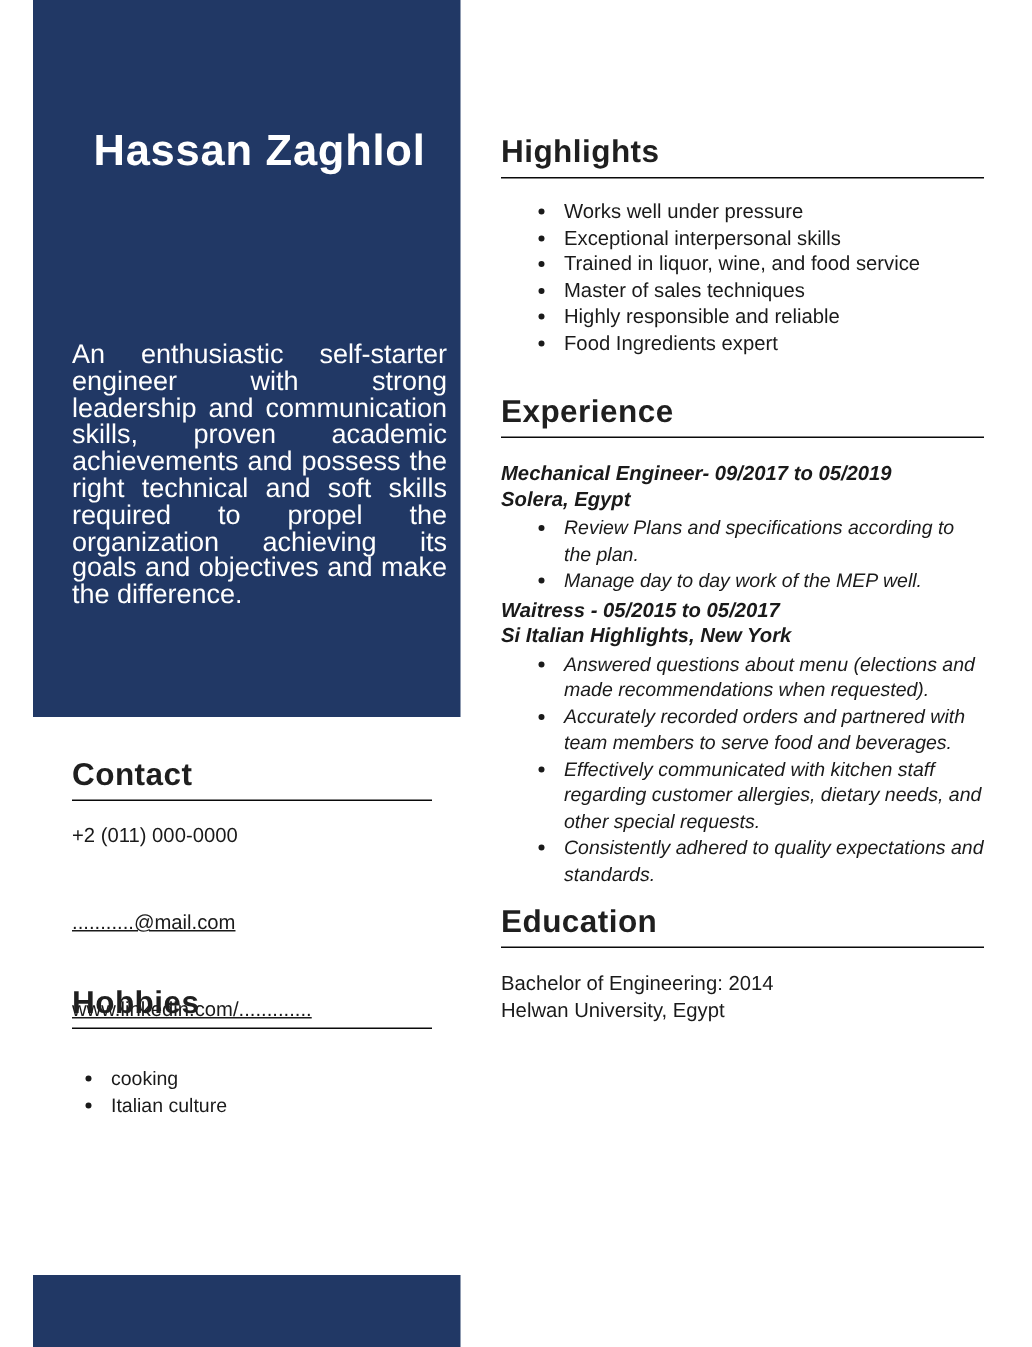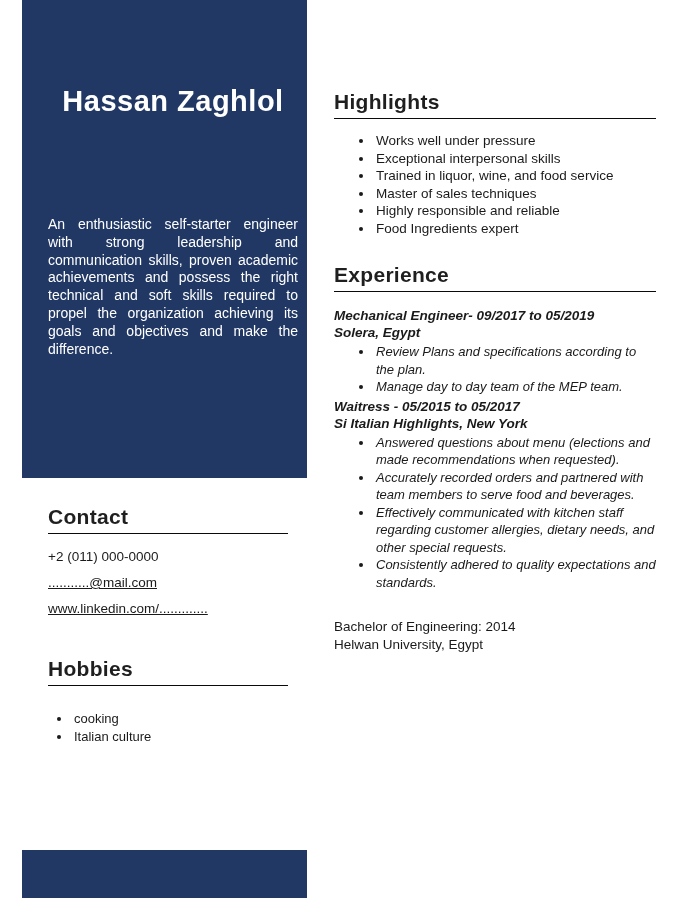--- a/index.html
+++ b/index.html
@@ -34,23 +34,23 @@
     top: 86px; left: 26px; right: 9px;
     text-align: center;
     color: var(--name-text);
     font-size: 29px;
     font-weight: bold;
     letter-spacing: 0.5px;
     line-height: 1.1;
   }
   .summary {
     position: absolute;
-    top: 216px; left: 26px; right: 9px;
+    top: 228px; left: 26px; right: 9px;
     color: var(--name-text);
-    font-size: 14px;
+    font-size: 18px;
     line-height: 17.8px;
     text-align: justify;
   }
 
   
   .bottom-bar {
     position: absolute;
     left: 22px; top: 850px;
     width: 285px; height: 48px;
     background: var(--accent);
@@ -82,21 +82,21 @@
     width: 240px;
   }
   .contact-list {
     margin-top: 15px;
     display: flex;
     flex-direction: column;
     gap: 10px;
     font-size: 13.5px;
     line-height: 16px;
   }
-  .contact-link { text-decoration: underline; color: var(--body-text); cursor: pointer; }
+  .contact-link { text-decoration: underline; color: var(--body-text); cursor: pointer; margin-top: 32px; }
 
   .hobbies-section {
     position: absolute;
     left: 48px; top: 657px;
     width: 240px;
   }
   .hobbies-section ul.bullets {
     margin-top: 24px;
     padding-left: 24px;
     font-size: 13px;
@@ -175,37 +175,38 @@
   </div>
 
   <div class="experience-section">
     <div class="section-heading">Experience</div>
 
     <div class="job-block">
       <div class="job-title">Mechanical Engineer- 09/2017 to 05/2019</div>
       <div class="job-employer">Solera, Egypt</div>
       <ul class="bullets">
           <li>Review Plans and specifications according to the plan.</li>
-          <li>Manage day to day team of the MEP team.</li>
+          <li>Manage day to day work of the MEP well.</li>
         </ul>
     </div>
 
     <div class="job-block">
       <div class="job-title">Waitress - 05/2015 to 05/2017</div>
       <div class="job-employer">Si Italian Highlights, New York</div>
       <ul class="bullets">
           <li>Answered questions about menu (elections and made recommendations when requested).</li>
           <li>Accurately recorded orders and partnered with team members to serve food and beverages.</li>
           <li>Effectively communicated with kitchen staff regarding customer allergies, dietary needs, and other special requests.</li>
           <li>Consistently adhered to quality expectations and standards.</li>
         </ul>
     </div>
   </div>
 
   <div class="education-section">
+    <div class="section-heading">Education</div>
     <div class="edu-lines">
       <div>Bachelor of Engineering: 2014</div>
       <div>Helwan University, Egypt</div>
     </div>
   </div>
 
   <div class="bottom-bar"></div>
 
 </div>
 

